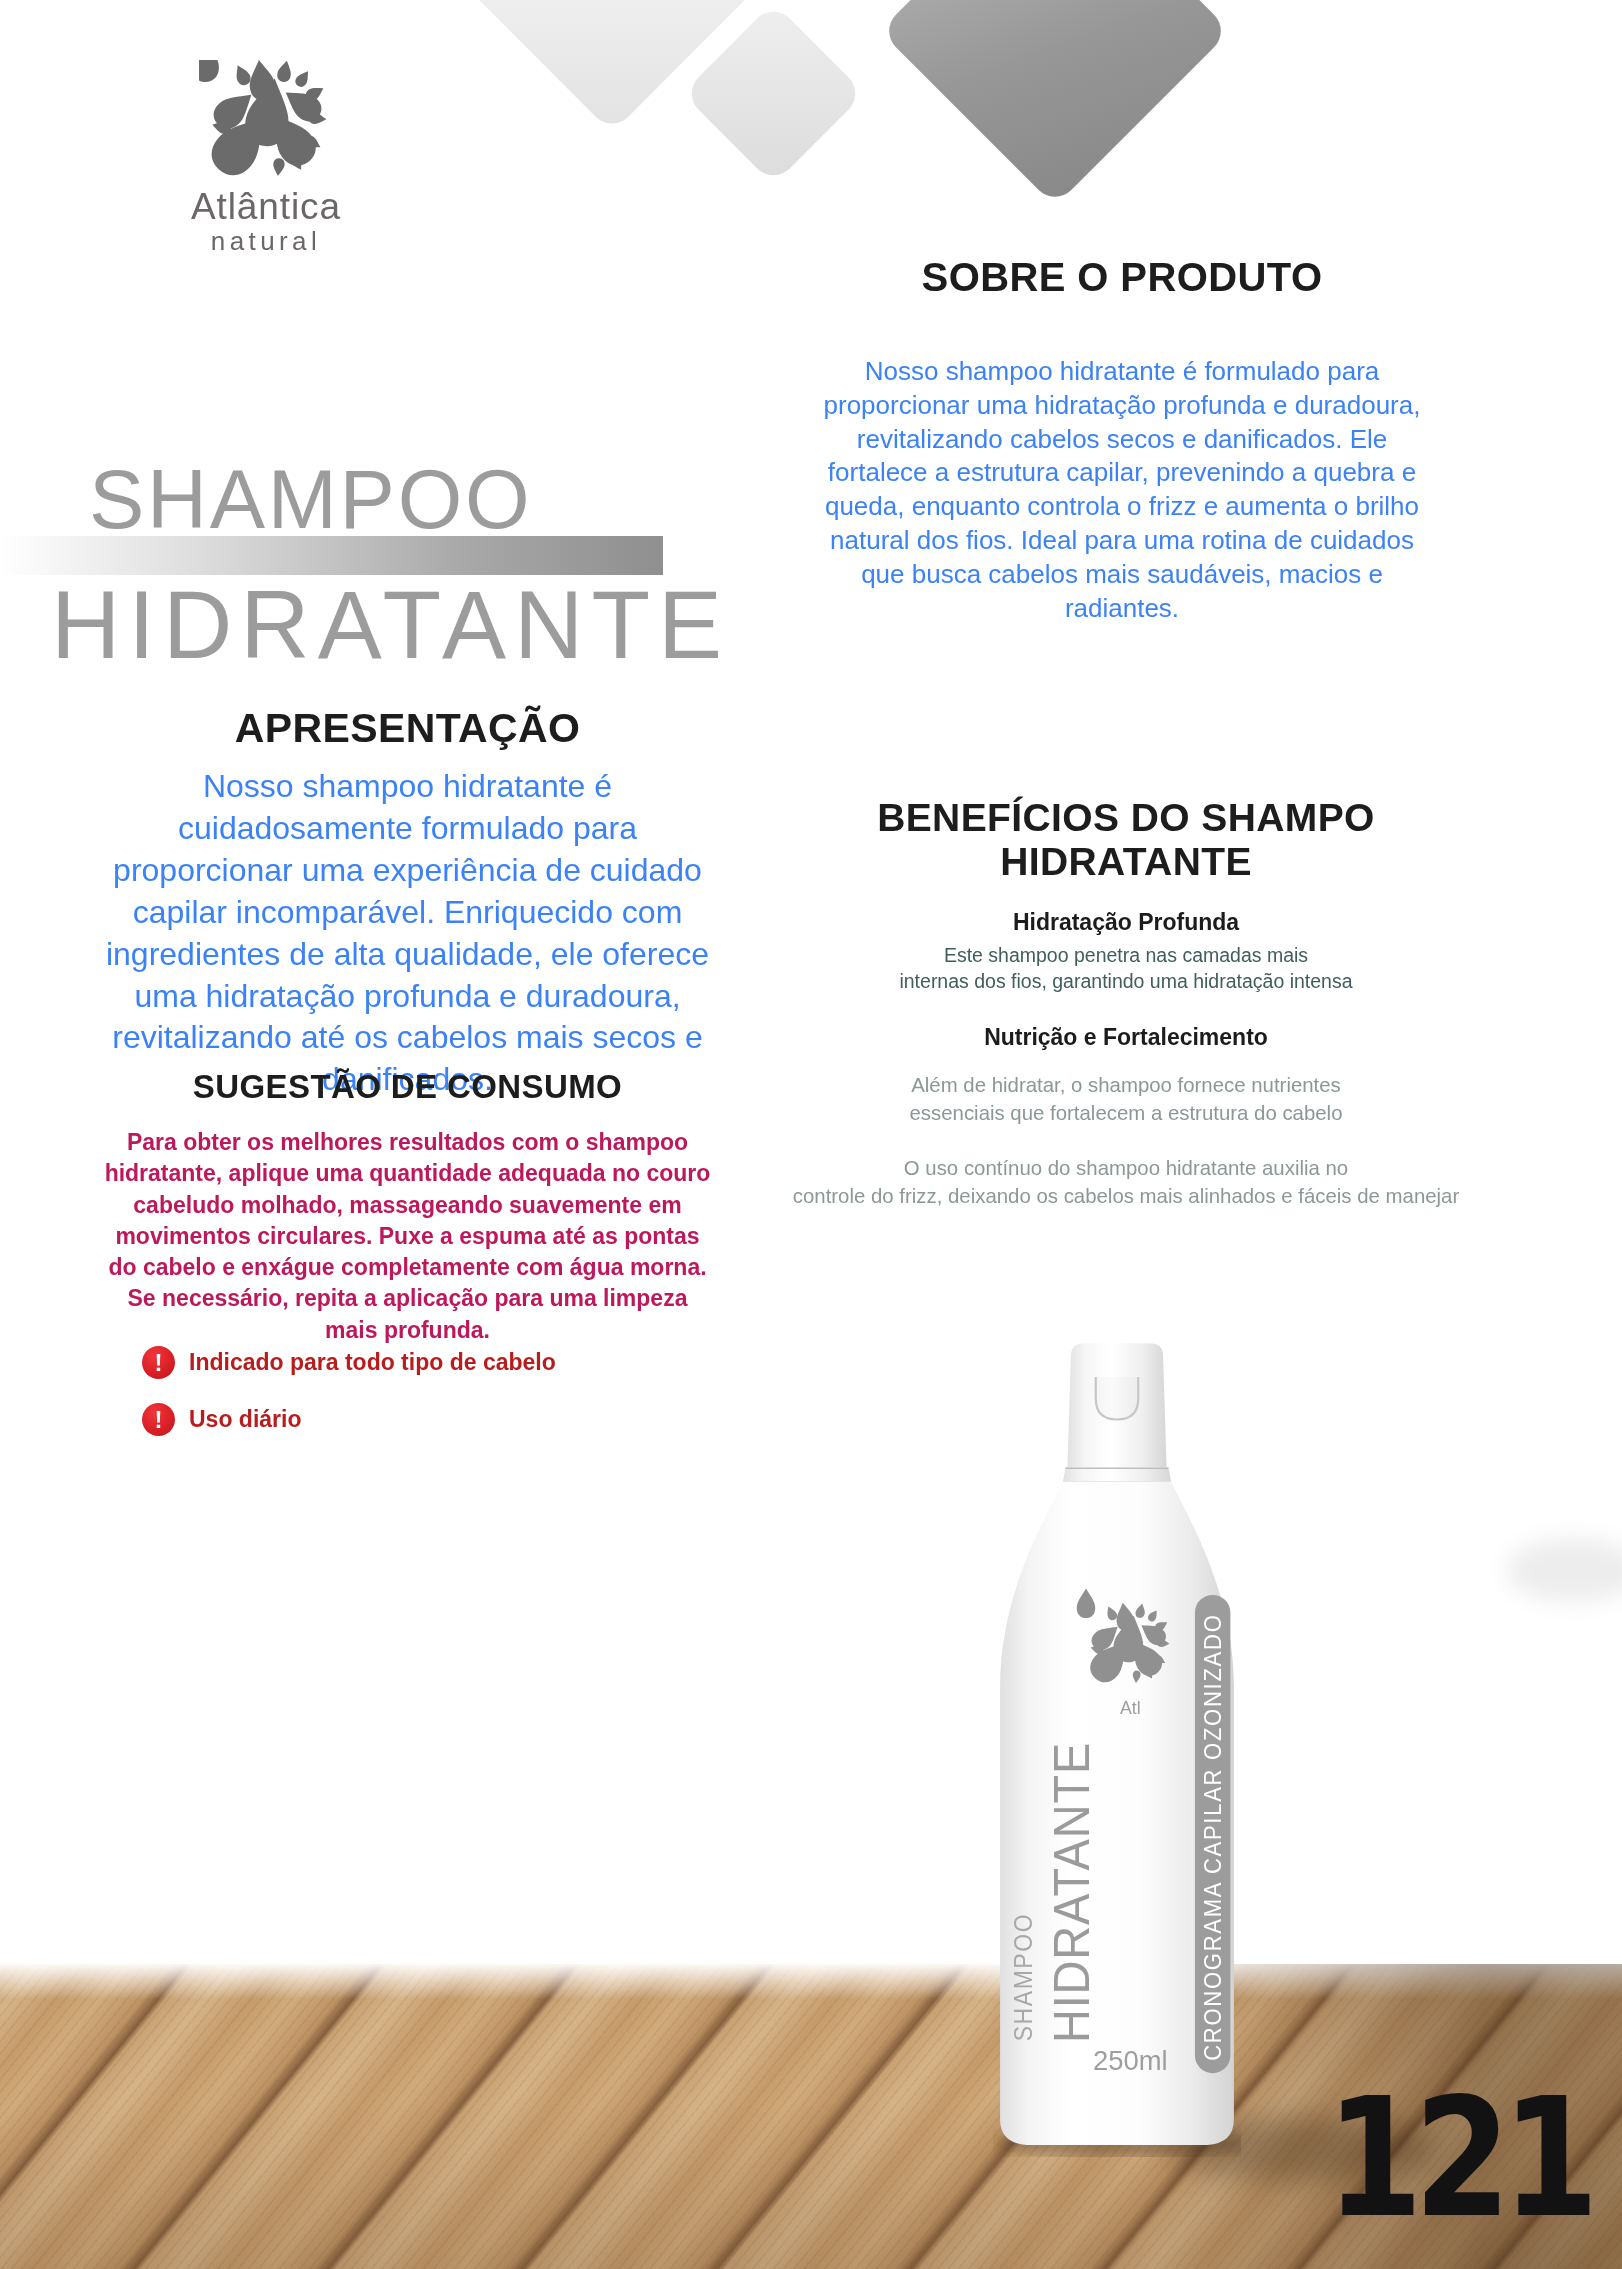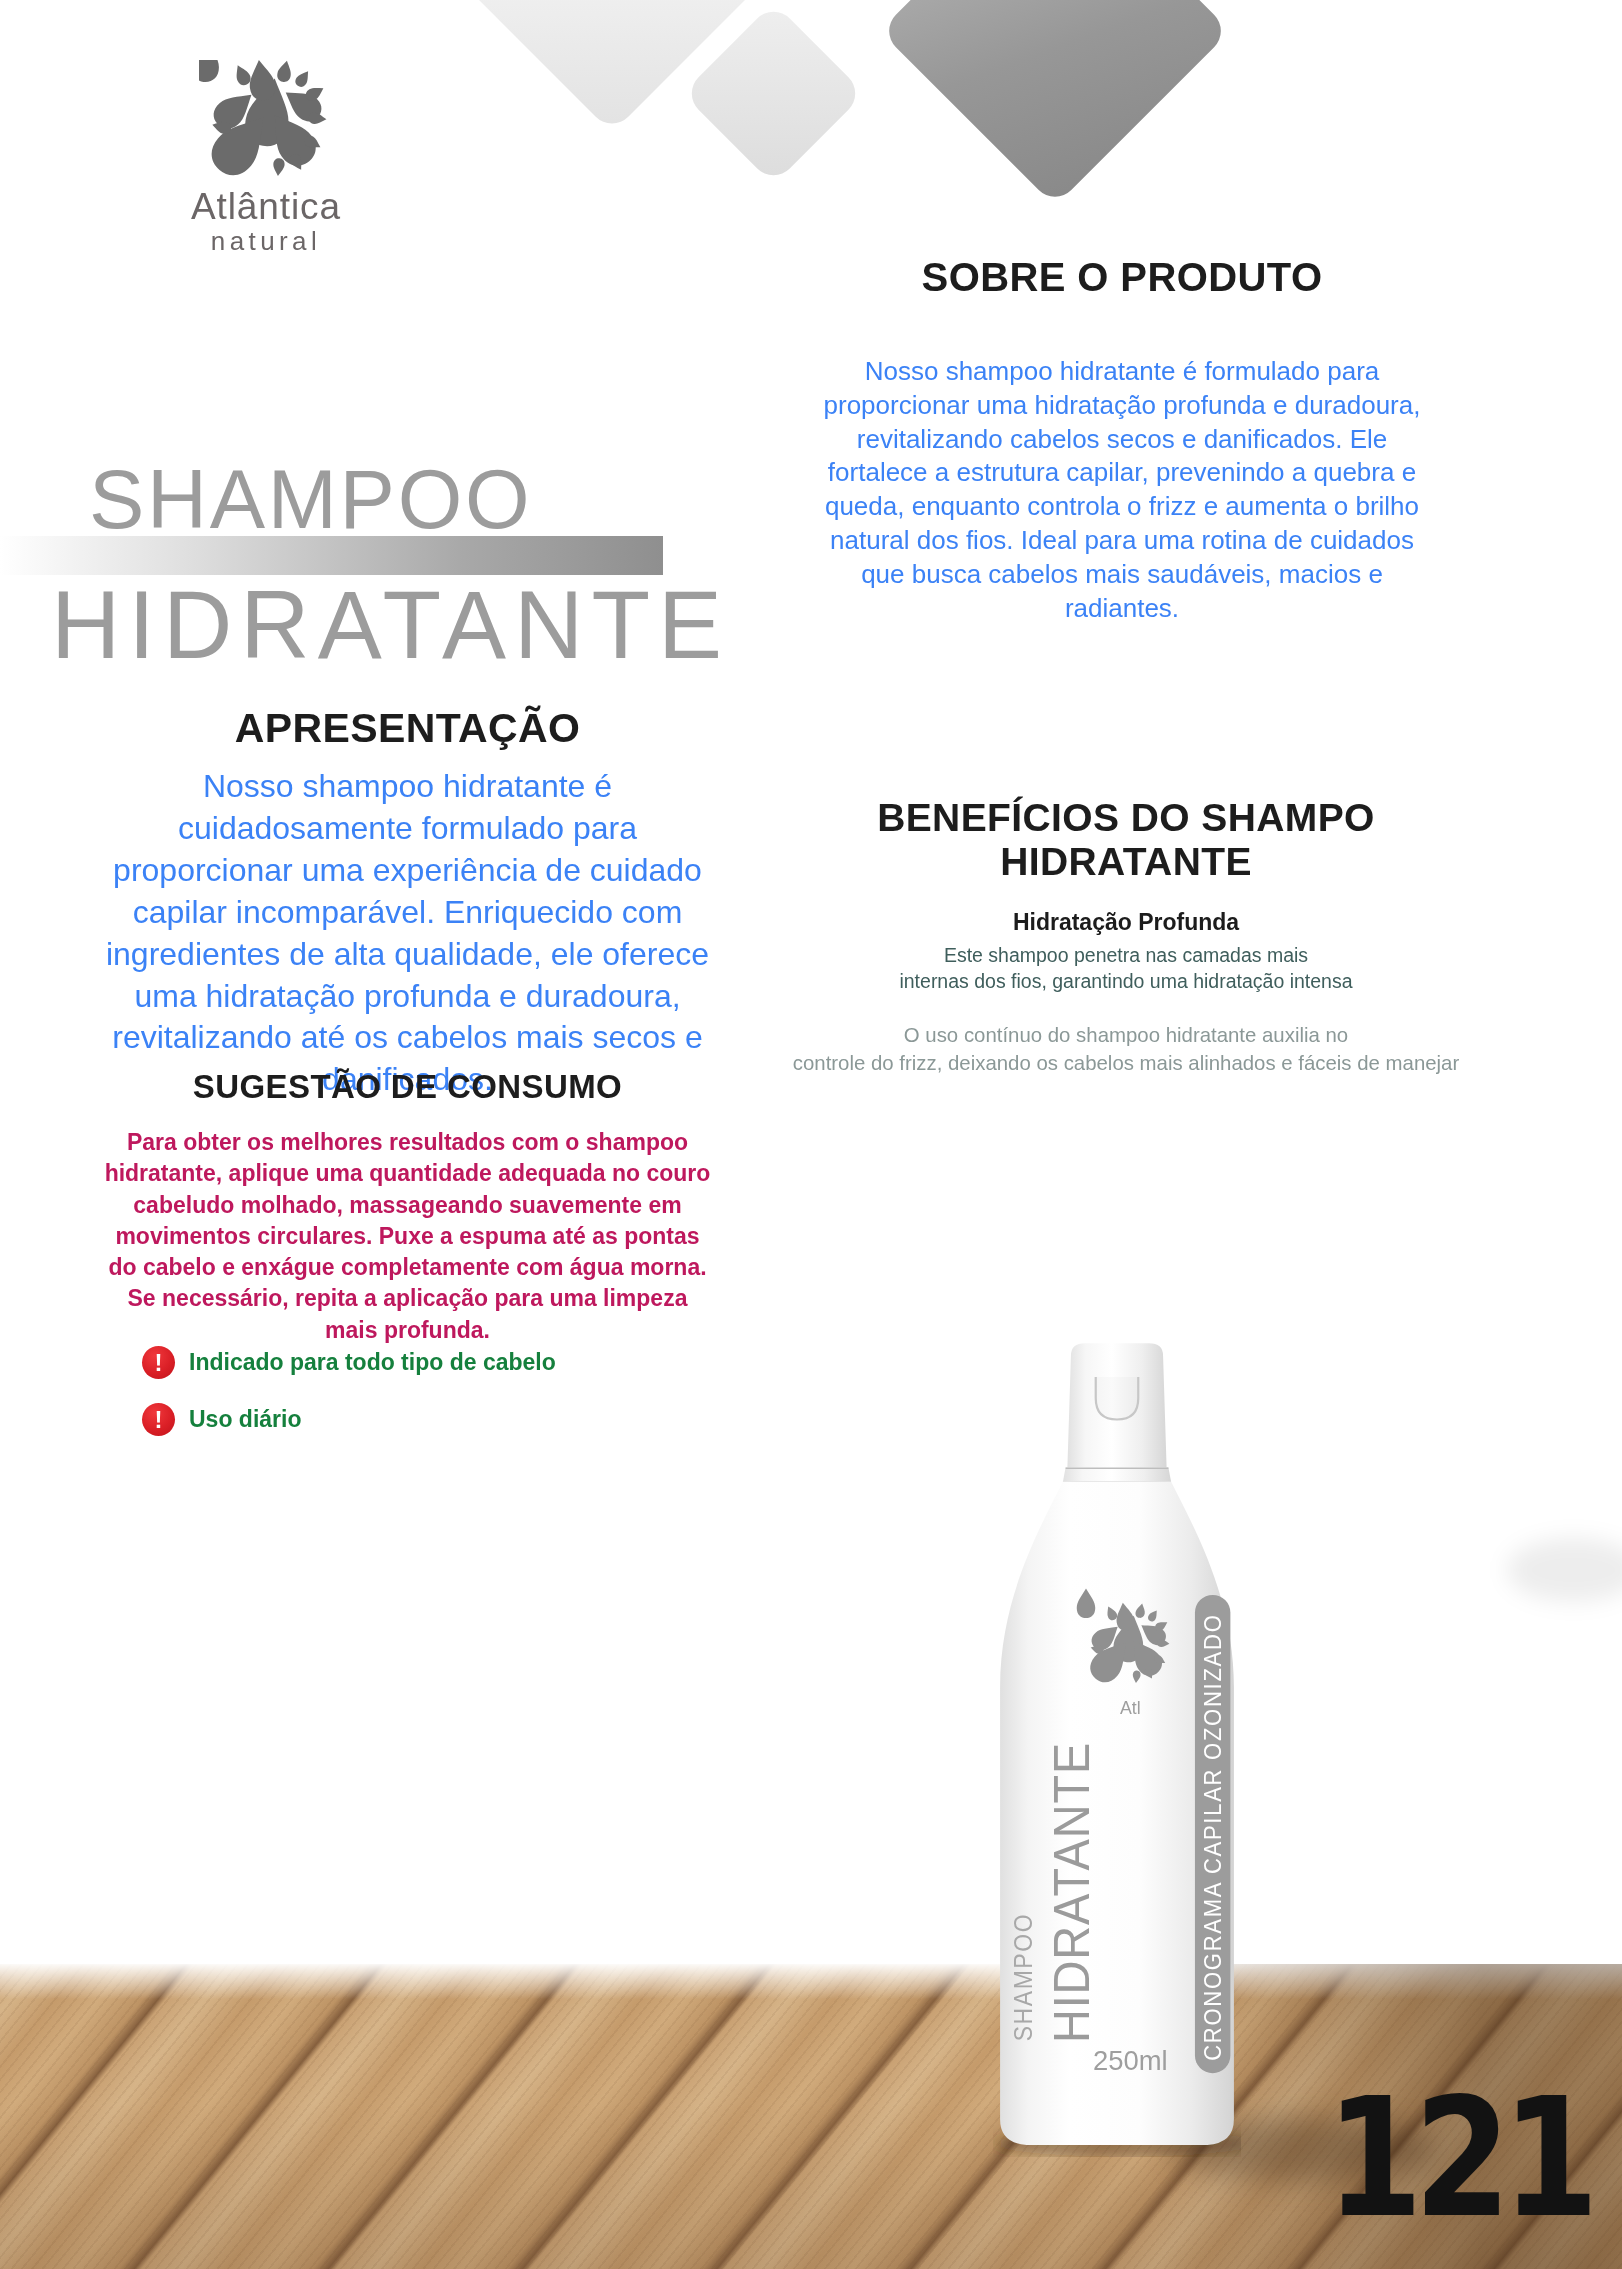--- a/index.html
+++ b/index.html
@@ -50,21 +50,21 @@
   .sugestao .p-bold { margin:21px auto 16px; width:612px; font-size:23px; font-weight:700;
     color:#be185d; line-height:1.36; text-align:center; }
 
   
   .bullets { left:142px; top:1346px; display:flex; flex-direction:column; gap:24px; }
   .bullet-row { display:flex; align-items:center; }
   .bullet-icon { width:33px; height:33px; border-radius:50%;
     background:radial-gradient(circle at 38% 30%, #f0383c 0%, #da1f26 55%, #c0131b 100%);
     color:#ffffff; font-weight:800; font-size:24px; display:flex; align-items:center; justify-content:center;
     flex:0 0 33px; }
-  .bullet-label { margin-left:14px; font-size:23px; font-weight:700; color:#15803d; }
+  .bullet-label { margin-left:14px; font-size:23px; font-weight:700; color:#b91c1c; }
 
   
   .beneficios { left:749px; top:796px; width:754px; text-align:center; }
   .beneficios .h-black { font-size:39px; }
   .benefit { margin-top:25px; }
   .benefit h3 { font-size:23px; font-weight:700; color:#1c1c1c; }
   .benefit .b-lines { margin-top:7px; }
   .benefit-2 .b-lines, .benefit-3 .b-lines { margin-top:19.5px; }
   .b-line { font-size:20.4px; line-height:1.38; }
   .teal .b-line { color:#3f5e5c; font-size:19.5px; line-height:1.32; }
@@ -173,20 +173,27 @@
 
 <section class="abs beneficios">
   <h2 class="h-black">BENEFÍCIOS DO SHAMPO HIDRATANTE</h2>
   <div class="benefit benefit-1 teal">
     <h3>Hidratação Profunda</h3>
     <div class="b-lines">
       <div class="b-line">Este shampoo penetra nas camadas mais</div>
       <div class="b-line">internas dos fios, garantindo uma hidratação intensa</div>
     </div>
   </div>
+  <div class="benefit benefit-2 grayblue">
+    <h3>Nutrição e Fortalecimento</h3>
+    <div class="b-lines">
+      <div class="b-line">Além de hidratar, o shampoo fornece nutrientes</div>
+      <div class="b-line">essenciais que fortalecem a estrutura do cabelo</div>
+    </div>
+  </div>
   <div class="benefit benefit-3 grayblue">
     <div class="b-lines">
       <div class="b-line">O uso contínuo do shampoo hidratante auxilia no</div>
       <div class="b-line">controle do frizz, deixando os cabelos mais alinhados e fáceis de manejar</div>
     </div>
   </div>
 </section>
 
 <div class="abs floor"></div>
 <div class="abs floor-dark"></div>

